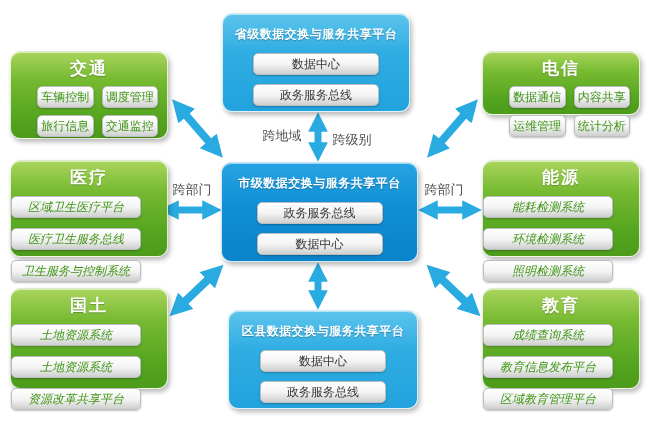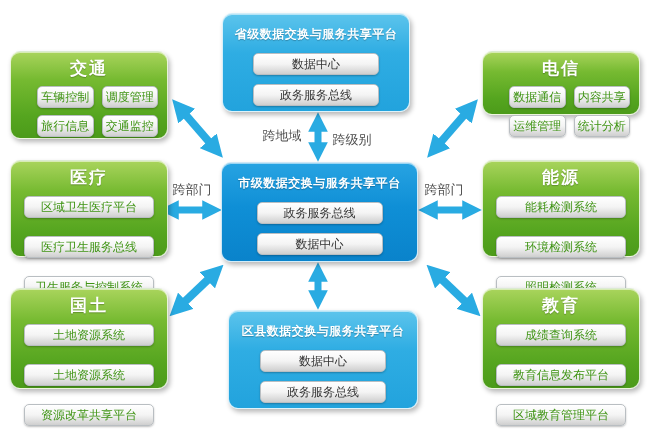--- a/index.html
+++ b/index.html
@@ -20,21 +20,21 @@
               margin-top:12px;letter-spacing:.5px;text-shadow:0 1px 1px rgba(0,0,0,.25);}
 
   .pill{box-sizing:border-box;height:22px;line-height:20px;border-radius:5px;
         background:linear-gradient(180deg,#ffffff 0%,#f4f4f4 50%,#cfcfcf 100%);
         border:1px solid #b9bec2;box-shadow:0 1px 2px rgba(0,0,0,.25), inset 0 1px 0 #ffffff;
         font-size:12px;text-align:center;white-space:nowrap;overflow:hidden;}
   .green .pill{color:#3f9414;}
   .lblue .pill,.dblue .pill{color:#333333;}
 
   .grid2{display:grid;grid-template-columns:1fr 1fr;gap:7px 8px;padding:6px 9px 0 26px;}
-  .stack{display:flex;flex-direction:column;align-items:center;gap:18px;padding-top:7px;}
+  .stack{display:flex;flex-direction:column;align-items:flex-start;gap:10px;padding-top:7px;font-style:italic;}
   .stack .pill{width:130px;}
   .plat-stack{display:flex;flex-direction:column;align-items:center;gap:9px;padding-top:10px;}
   .plat-stack .pill{width:126px;}
 
   
   #box-transport{left:10px;top:51px;width:158px;height:88px;}
   #box-medical{left:10px;top:160px;width:158px;height:97px;}
   #box-land{left:10px;top:288px;width:158px;height:101px;}
   #box-telecom{left:482px;top:51px;width:158px;height:64px;}
   #box-energy{left:482px;top:160px;width:158px;height:97px;}

